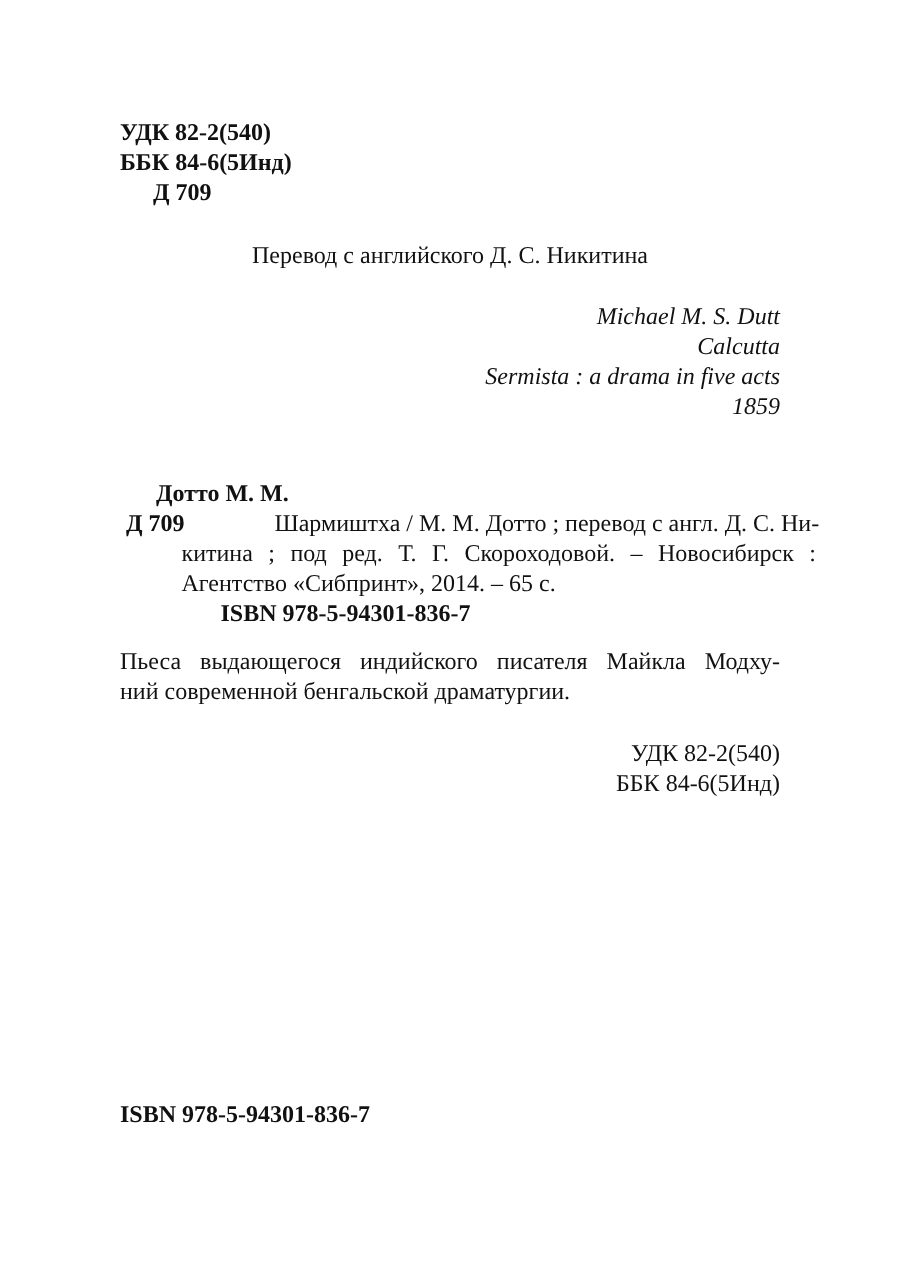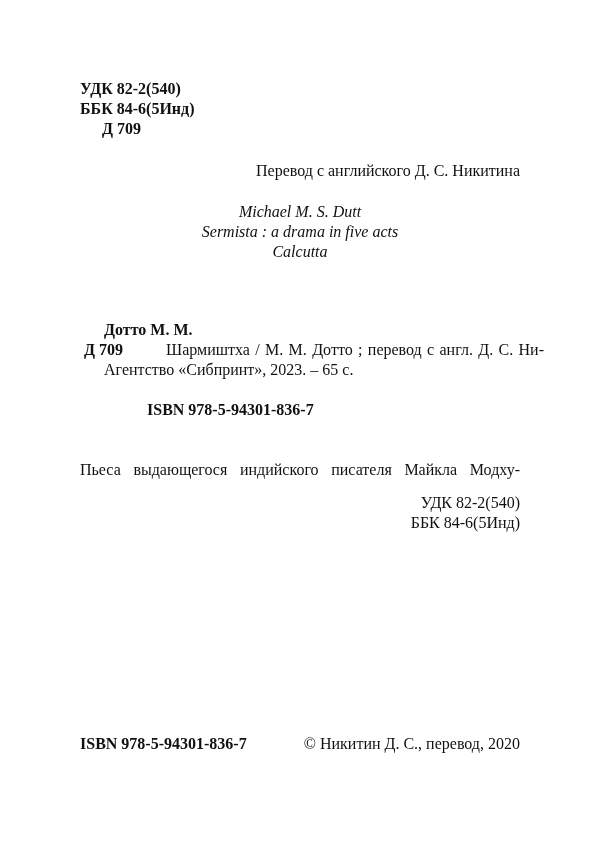--- a/index.html
+++ b/index.html
@@ -19,42 +19,42 @@
     }
     .abs { position: absolute; font-family: Liberation Serif, serif; }
     .bold { font-weight: bold; }
     .italic { font-style: italic; }
 
     
     #top-class { left: 80px; top: 79px; }
     #top-class div { height: 20px; white-space: nowrap; }
     #top-class .indent { padding-left: 22px; }
 
-    #translation-note { left: 80px; width: 440px; top: 161px; text-align: right; white-space: nowrap; }
+    #translation-note { left: 80px; width: 440px; top: 161px; text-align: center; white-space: nowrap; }
 
     #original-info { left: 80px; width: 440px; top: 202px; }
-    #original-info div { height: 20px; text-align: center; white-space: nowrap; }
+    #original-info div { height: 20px; text-align: right; white-space: nowrap; }
 
     
     #biblio { left: 60px; width: 460px; top: 320px; margin-left: 24px; }
     #biblio .author { padding-left: 20px; height: 20px; }
     #biblio .entry { position: relative; height: 60px; }
     #biblio .entry .code { position: absolute; left: 0; top: 0; white-space: nowrap; }
     #biblio .entry .text {
       position: absolute; left: 20px; right: 0; top: 0;
       text-indent: 62px;
       text-align: justify;
     }
-    #biblio .entry .text .ln { display: block; height: 20px; text-align: justify; text-align-last: justify; white-space: nowrap; }
+    #biblio .entry .text .ln { display: block; height: 20px; text-align: justify; text-align-last: justify; white-space: nowrap; padding-left: 17px; }
     #biblio .entry .text .ln.last { text-align-last: left; }
     #biblio .entry .text .ln.first { text-indent: 62px; }
     #biblio .entry .text .ln:not(.first) { text-indent: 0; }
     #biblio .isbn { padding-left: 63px; height: 20px; white-space: nowrap; }
 
-    #annotation { left: 80px; width: 440px; top: 432px; margin-top: 28px; }
+    #annotation { left: 80px; width: 440px; top: 432px; }
     #annotation .ln { display: block; height: 20px; white-space: nowrap; text-align: justify; text-align-last: justify; }
     #annotation .ln.first { text-indent: 0; }
     #annotation .ln.last { text-align-last: left; }
 
     #bottom-class { left: 80px; width: 440px; top: 493px; }
     #bottom-class div { height: 20px; text-align: right; white-space: nowrap; }
 
     #footer { left: 80px; width: 440px; top: 734px; height: 20px; }
     #footer .isbn { position: absolute; left: 0; top: 0; white-space: nowrap; }
     #footer .copyright { position: absolute; right: 0; top: 0; white-space: nowrap; }
@@ -65,41 +65,43 @@
 <div id="top-class" class="abs bold">
   <div>УДК 82-2(540)</div>
   <div>ББК 84-6(5Инд)</div>
   <div class="indent">Д 709</div>
 </div>
 
 <div id="translation-note" class="abs">Перевод с английского Д. С. Никитина</div>
 
 <div id="original-info" class="abs italic">
   <div>Michael M. S. Dutt</div>
+  <div>Calcutta</div>
   <div>Sermista : a drama in five acts</div>
-  <div>Calcutta</div>
+  <div>1859</div>
 </div>
 
 <div id="biblio" class="abs">
   <div class="author bold">Дотто М. М.</div>
   <div class="entry">
     <span class="code bold">Д 709</span>
     <div class="text">
       <span class="ln first">Шармиштха / М. М. Дотто ; перевод с англ. Д. С. Ни-</span>
-      <span class="ln last">Агентство «Сибпринт», 2023. – 65 с.</span>
+      <span class="ln">китина ; под ред. Т. Г. Скороходовой. – Новосибирск :</span>
+      <span class="ln last">Агентство «Сибпринт», 2014. – 65 с.</span>
     </div>
   </div>
   <div class="isbn bold">ISBN 978-5-94301-836-7</div>
 </div>
 
 <div id="annotation" class="abs">
   <span class="ln first">Пьеса выдающегося индийского писателя Майкла Модху-</span>
+  <span class="ln last">ний современной бенгальской драматургии.</span>
 </div>
 
 <div id="bottom-class" class="abs">
   <div>УДК 82-2(540)</div>
   <div>ББК 84-6(5Инд)</div>
 </div>
 
 <div id="footer" class="abs">
   <span class="isbn bold">ISBN 978-5-94301-836-7</span>
-  <span class="copyright">© Никитин Д. С., перевод, 2020</span>
 </div>
 
 </body></html>

